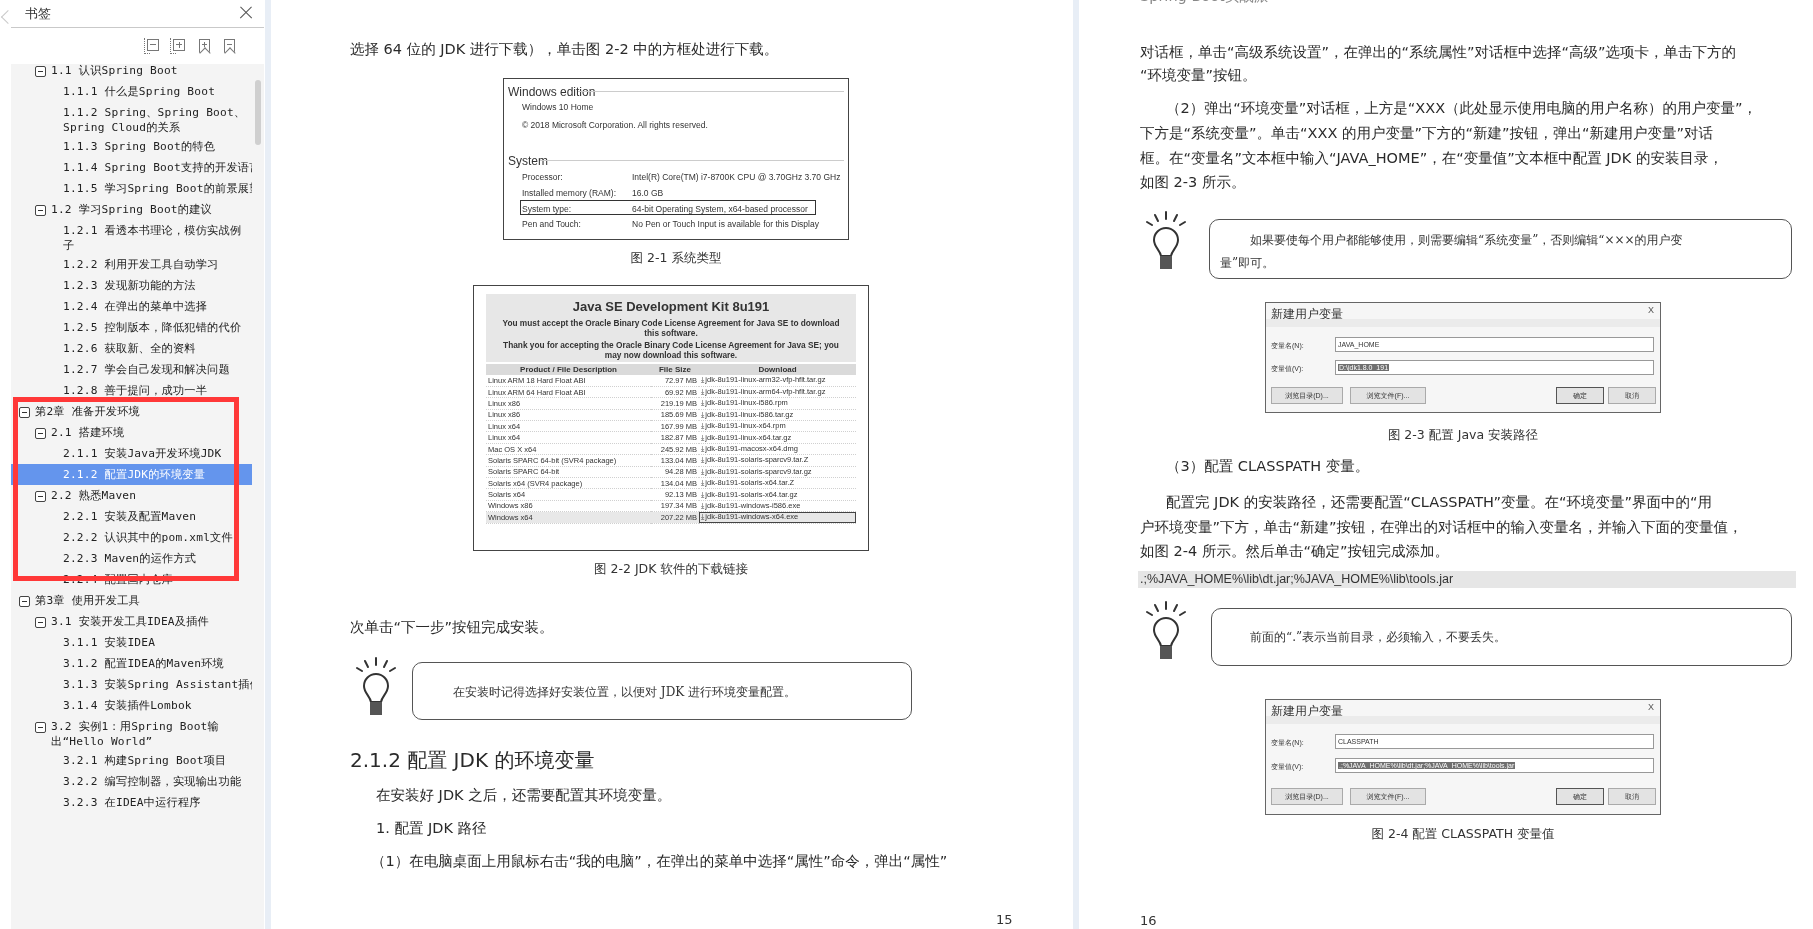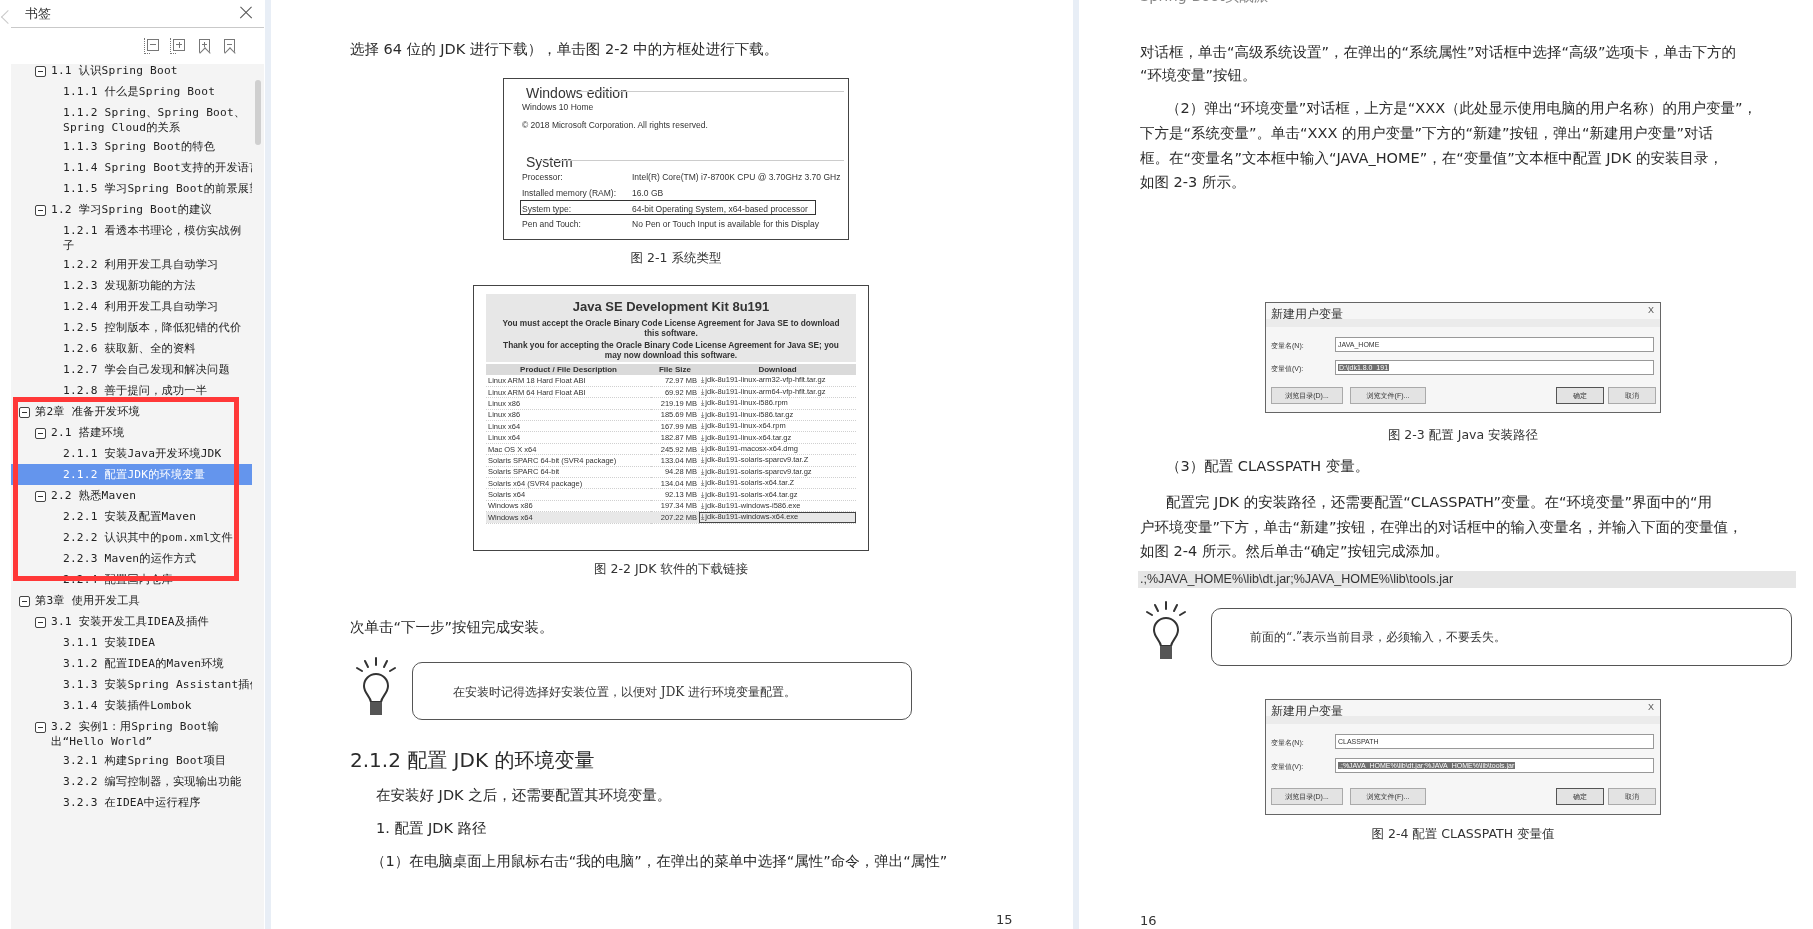--- a/index.html
+++ b/index.html
@@ -69,21 +69,21 @@
   .gutter { position: absolute; top: 0; width: 6px; height: 929px; background: #e8eef6; }
 
   .page { position: absolute; top: 0; height: 929px; background: #fff; font-family: "DejaVu Sans", "Liberation Sans", sans-serif; color: #2d2d2d; }
   .p-text { position: absolute; font-size: 14.5px; line-height: 26px; color: #2a2a2a; }
   .p-caption { position: absolute; font-size: 12.5px; color: #333; text-align: center; }
   .p-heading { position: absolute; font-size: 20px; color: #2a2a2a; }
   .page-num { position: absolute; font-size: 13px; color: #333; }
 
   
   .fig { position: absolute; border: 1.5px solid #444; background: #fff; font-family: "Liberation Sans", sans-serif; }
-  .fig .sect { position: absolute; font-size: 14px; color: #333; margin-left: 18px; }
+  .fig .sect { position: absolute; font-size: 12px; color: #333; }
   .fig .sect-line { position: absolute; height: 1px; background: #ccc; }
   .fig .txt { position: absolute; font-size: 8.5px; color: #333; white-space: nowrap; }
   .fig .outline { position: absolute; border: 1px solid #333; }
 
   
   .jdk-title { position: absolute; left: 0; width: 100%; text-align: center; font-weight: bold; font-size: 13px; color: #333; }
   .jdk-note { position: absolute; left: 0; width: 100%; text-align: center; font-weight: bold; font-size: 8.3px; color: #333; line-height: 10px; }
   .jdk-band { position: absolute; left: 12px; right: 12px; top: 8px; height: 68px; background: #e7e7e7; }
   .jdk-table { position: absolute; left: 12px; top: 78px; width: 336px; border-collapse: collapse; font-size: 7.5px; color: #333; }
   .jdk-table th { background: #dadada; font-weight: bold; text-align: center; height: 11px; padding: 0 2px; font-size: 8px; }
@@ -171,21 +171,21 @@
     <div class="node l2" style="top:156px;height:34px;padding-top:3px">
         <span class="lbl">1.2.1 看透本书理论，模仿实战例子</span>
       </div>
     <div class="node l2" style="top:190px;height:21px;padding-top:3px">
         <span class="lbl">1.2.2 利用开发工具自动学习</span>
       </div>
     <div class="node l2" style="top:211px;height:21px;padding-top:3px">
         <span class="lbl">1.2.3 发现新功能的方法</span>
       </div>
     <div class="node l2" style="top:232px;height:21px;padding-top:3px">
-        <span class="lbl">1.2.4 利用开发工具自动学习</span>
+        <span class="lbl">1.2.4 在弹出的菜单中选择</span>
       </div>
     <div class="node l2" style="top:253px;height:21px;padding-top:3px;white-space:nowrap;overflow:hidden">
         <span class="lbl">1.2.5 控制版本，降低犯错的代价</span>
       </div>
     <div class="node l2" style="top:274px;height:21px;padding-top:3px">
         <span class="lbl">1.2.6 获取新、全的资料</span>
       </div>
     <div class="node l2" style="top:295px;height:21px;padding-top:3px">
         <span class="lbl">1.2.7 学会自己发现和解决问题</span>
       </div>
@@ -404,20 +404,37 @@
     <div class="p-text" style="left:61px;top:-17px;color:#888">Spring Boot实战派</div>
 
     <div class="p-text" style="left:61px;top:39px">对话框，单击“高级系统设置”，在弹出的“系统属性”对话框中选择“高级”选项卡，单击下方的</div>
     <div class="p-text" style="left:61px;top:62px">“环境变量”按钮。</div>
 
     <div class="p-text" style="left:87px;top:95px">（2）弹出“环境变量”对话框，上方是“XXX（此处显示使用电脑的用户名称）的用户变量”，</div>
     <div class="p-text" style="left:61px;top:120px">下方是“系统变量”。单击“XXX 的用户变量”下方的“新建”按钮，弹出“新建用户变量”对话</div>
     <div class="p-text" style="left:61px;top:145px">框。在“变量名”文本框中输入“JAVA_HOME”，在“变量值”文本框中配置 JDK 的安装目录，</div>
     <div class="p-text" style="left:61px;top:169px">如图 2-3 所示。</div>
 
+    <div class="tip" style="left:61px;top:210px;width:652px;height:72px">
+      <svg class="tip-bulb" viewBox="0 0 52 62">
+        <g stroke="#333" stroke-width="2" fill="none" stroke-linecap="round">
+          <line x1="26" y1="2" x2="26" y2="9"></line>
+          <line x1="15" y1="5" x2="18" y2="11"></line>
+          <line x1="37" y1="5" x2="34" y2="11"></line>
+          <line x1="7" y1="12" x2="12" y2="15"></line>
+          <line x1="45" y1="12" x2="40" y2="15"></line>
+          <path d="M14 30 A12 12 0 1 1 38 30 C38 37 32 40 31 46 L21 46 C20 40 14 37 14 30 Z"></path>
+        </g>
+        <rect x="20" y="46" width="12" height="13" fill="#555"></rect>
+      </svg>
+      <div class="tip-box" style="left:69px;top:9px;width:583px;height:60px">
+        <span style="position:absolute;left:40px;top:12px;white-space:nowrap">如果要使每个用户都能够使用，则需要编辑“系统变量”，否则编辑“×××的用户变</span>
+        <span style="position:absolute;left:10px;top:35px">量”即可。</span>
+      </div>
+    </div>
 
     <div class="dlg" style="left:186px;top:302px;width:396px;height:111px">
       <span class="dtitle">新建用户变量</span>
       <span class="dclose">X</span>
       <div class="dband"></div>
       <span class="dlabel" style="top:38px">变量名(N):</span>
       <div class="dinput" style="top:34px">JAVA_HOME</div>
       <span class="dlabel" style="top:61px">变量值(V):</span>
       <div class="dinput" style="top:57px"><span class="sel">D:\jdk1.8.0_191</span></div>
       <div class="dbtn" style="left:5px;top:84px;width:72px">浏览目录(D)...</div>

